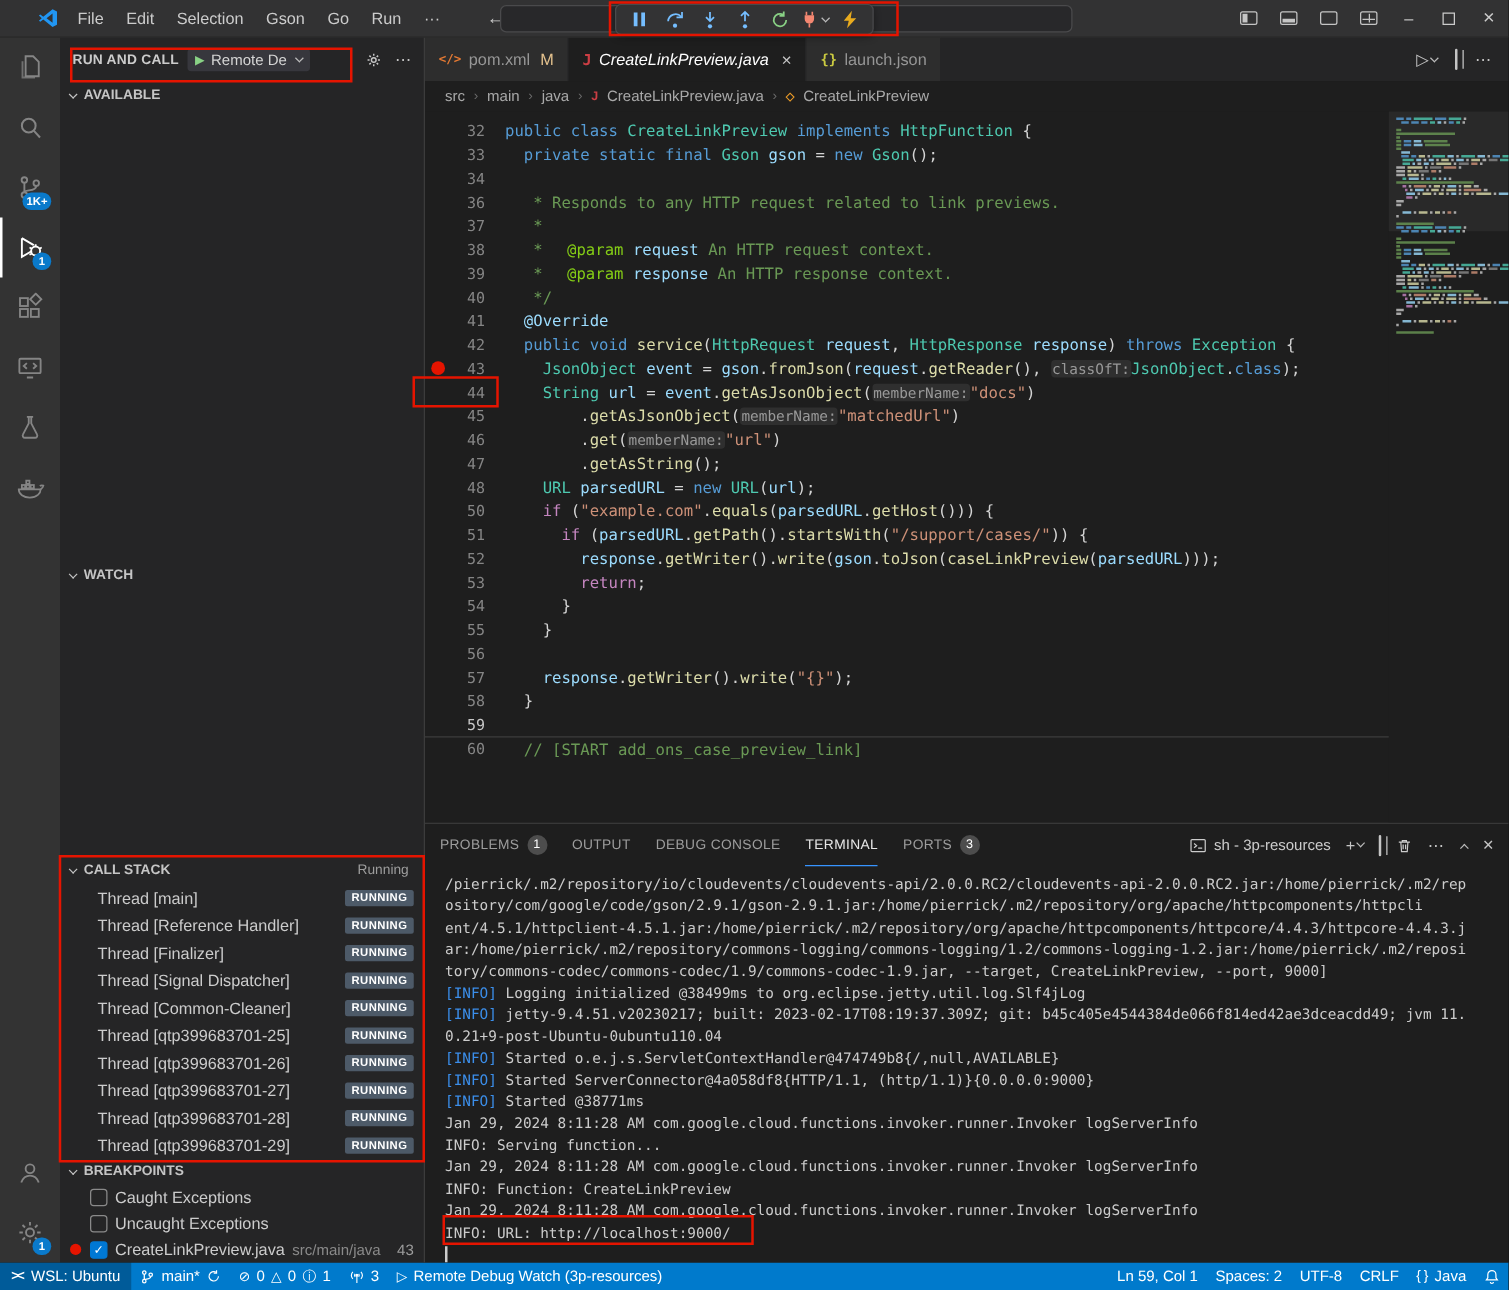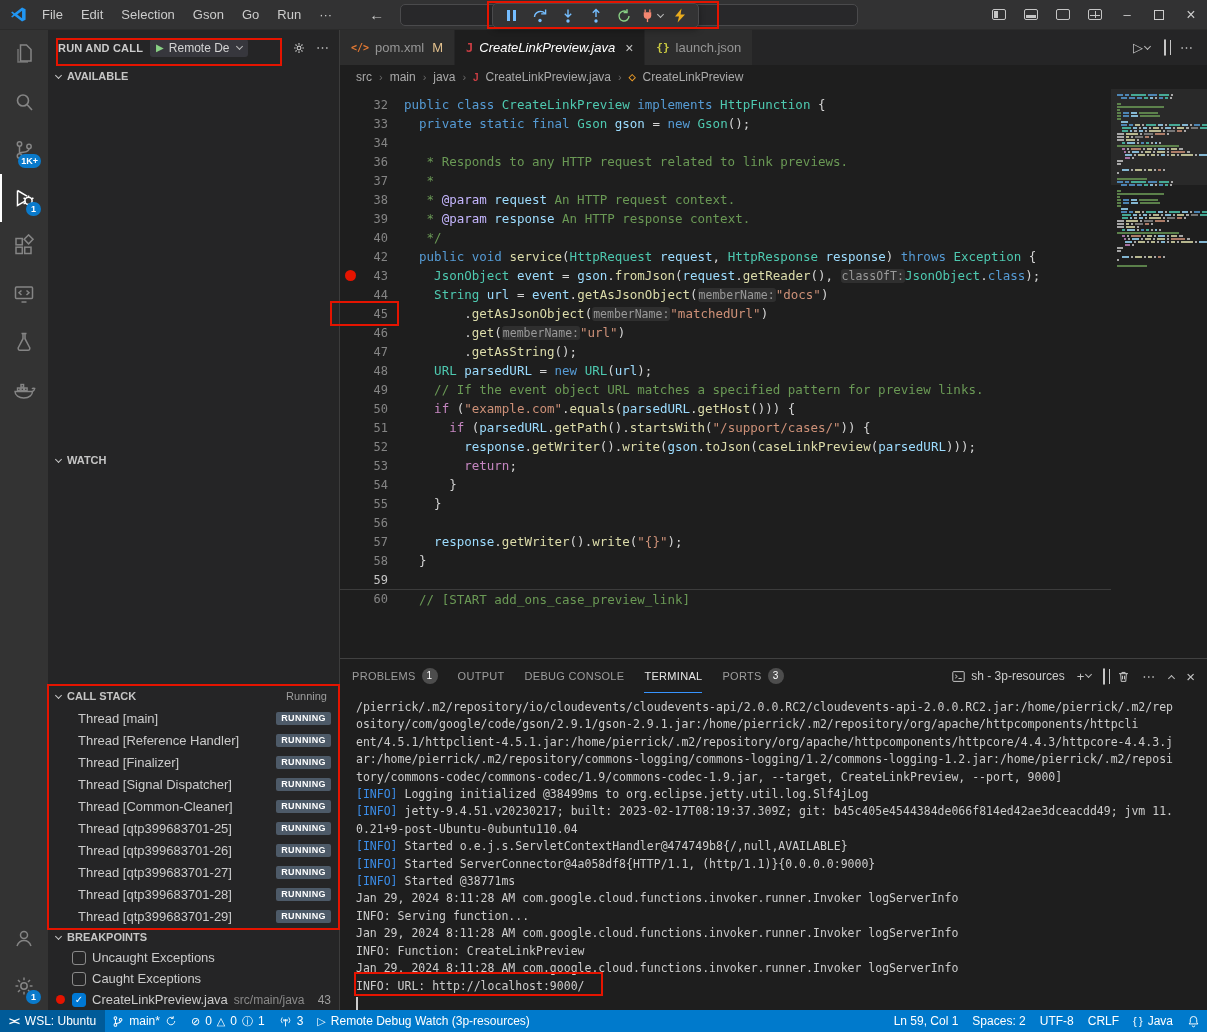--- a/index.html
+++ b/index.html
@@ -1,21 +1,21 @@
 <!DOCTYPE html>
 <html><head>
 <meta charset="utf-8">
 <style>
   * { box-sizing: border-box; margin: 0; padding: 0; }
   html,body { background:#111; }
   .window{position:relative;width:1207px;height:1032px;background:#1e1e1e;overflow:hidden;
     font-family:"Liberation Sans",sans-serif;color:#ccc;font-size:13px;}
 
   
-  .titlebar{position:relative;height:30px;background:#323233;display:flex;align-items:center;border-bottom:1px solid #2b2b2b;}
+  .titlebar{position:relative;height:30px;background:#323233;display:flex;align-items:center;border-bottom:1px solid #2b2b2b;padding-left:20px;}
   .logo{margin:0 6px 0 10px;display:flex;}
   .menus{display:flex;}
   .menu{padding:0 9px;line-height:30px;color:#cccccc;cursor:default;}
   .nav-arrows{display:flex;gap:18px;margin-left:28px;font-size:15px;color:#cccccc;}
   .nav-arrows .dim{color:#6e6e6e;}
   .command-center{position:absolute;left:400px;top:4px;width:458px;height:22px;background:#28282a;
     border:1px solid #4a4a4c;border-radius:5px;}
   .debug-toolbar{position:absolute;left:492px;top:3px;height:25px;display:flex;align-items:center;gap:1px;
     background:#333334;border:1px solid #4a4a4c;border-radius:5px;padding:0 5px;box-shadow:0 2px 6px rgba(0,0,0,.35);z-index:5;}
   .dbg-btn{width:27px;height:21px;display:flex;align-items:center;justify-content:center;gap:1px;}
@@ -97,21 +97,21 @@
   #code-lines{padding-top:6px;font-family:"DejaVu Sans Mono",monospace;font-size:12.5px;}
   .code-line{height:19px;display:flex;align-items:center;white-space:pre;}
   .code-line:last-child{border-top:1px solid #3c3c3c;}
   .bp-m{width:20px;flex:none;display:flex;align-items:center;justify-content:center;}
   .bpdot{width:11px;height:11px;border-radius:50%;background:#e51400;}
   .ln{width:28px;flex:none;text-align:right;color:#858585;font-size:12px;}
   .code-line.cur .ln{color:#c6c6c6;}
   .ct{padding-left:16px;}
   .tk-k{color:#569cd6;} .tk-c{color:#c586c0;} .tk-t{color:#4ec9b0;} .tk-v{color:#9cdcfe;}
   .tk-f{color:#dcdcaa;} .tk-s{color:#ce9178;} .tk-m{color:#6a9955;} .tk-p{color:#d4d4d4;}
-  .tk-d{color:#c4b5fd;} .tk-w{color:#9cdcfe;}
+  .tk-d{color:#84cc16;margin-left:12px;} .tk-w{color:#9cdcfe;}
   .tk-i{color:#999999;background:rgba(255,255,255,.08);border-radius:3px;padding:0 1px;font-size:11.5px;}
 
   
   .minimap{position:absolute;right:0;top:0;bottom:0;width:96px;background:#1e1e1e;padding:5px 4px 0 6px;}
   .mm-line{height:3px;white-space:nowrap;font-size:0;}
   .mm-line i{display:inline-block;height:2px;margin-right:2px;opacity:.8;vertical-align:top;}
   .mm-slider{position:absolute;left:0;right:0;top:0;height:96px;background:rgba(121,121,121,.12);}
 
   
   .panel{height:352px;flex:none;border-top:1px solid #414141;display:flex;flex-direction:column;background:#1e1e1e;}
@@ -395,26 +395,26 @@
         </div>
 
       <div class="sec-head bp-head">
         <i class="schev"></i>
         <span>BREAKPOINTS</span>
       </div>
       <div id="breakpoints-body">
         <div class="bp-row">
           <span class="lead-slot"></span>
           <span class="cbx"></span>
-          <span>Uncaught Exceptions</span>
+          <span>Caught Exceptions</span>
         </div>
         <div class="bp-row">
           <span class="lead-slot"></span>
           <span class="cbx"></span>
-          <span>Caught Exceptions</span>
+          <span>Uncaught Exceptions</span>
         </div>
         <div class="bp-row">
           <span class="lead-slot">
               <i class="bpdot-s"></i>
             </span>
           <span class="cbx checked">✓</span>
           <span class="bp-file">CreateLinkPreview.java</span>
           <span class="bp-path">src/main/java</span>
           <span class="bp-line">43</span>
         </div>
@@ -461,28 +461,28 @@
       <div class="code-area">
         <div id="code-lines">
             <div class="code-line"><span class="bp-m"></span><span class="ln">32</span><span class="ct"><span class="tk-k">public </span><span class="tk-k">class </span><span class="tk-t">CreateLinkPreview </span><span class="tk-k">implements </span><span class="tk-t">HttpFunction </span><span class="tk-p">{</span></span></div>
             <div class="code-line"><span class="bp-m"></span><span class="ln">33</span><span class="ct"><span class="tk-p">  </span><span class="tk-k">private </span><span class="tk-k">static </span><span class="tk-k">final </span><span class="tk-t">Gson </span><span class="tk-v">gson</span><span class="tk-p"> = </span><span class="tk-k">new </span><span class="tk-t">Gson</span><span class="tk-p">();</span></span></div>
             <div class="code-line"><span class="bp-m"></span><span class="ln">34</span><span class="ct"></span></div>
             <div class="code-line"><span class="bp-m"></span><span class="ln">36</span><span class="ct"><span class="tk-m">   * Responds to any HTTP request related to link previews.</span></span></div>
             <div class="code-line"><span class="bp-m"></span><span class="ln">37</span><span class="ct"><span class="tk-m">   *</span></span></div>
             <div class="code-line"><span class="bp-m"></span><span class="ln">38</span><span class="ct"><span class="tk-m">   * </span><span class="tk-d">@param </span><span class="tk-w">request </span><span class="tk-m">An HTTP request context.</span></span></div>
             <div class="code-line"><span class="bp-m"></span><span class="ln">39</span><span class="ct"><span class="tk-m">   * </span><span class="tk-d">@param </span><span class="tk-w">response </span><span class="tk-m">An HTTP response context.</span></span></div>
             <div class="code-line"><span class="bp-m"></span><span class="ln">40</span><span class="ct"><span class="tk-m">   */</span></span></div>
+            <div class="code-line"><span class="bp-m"></span><span class="ln">41</span><span class="ct"><span class="tk-p">  </span><span class="tk-w">@Override</span></span></div>
             <div class="code-line"><span class="bp-m"></span><span class="ln">42</span><span class="ct"><span class="tk-p">  </span><span class="tk-k">public </span><span class="tk-k">void </span><span class="tk-f">service</span><span class="tk-p">(</span><span class="tk-t">HttpRequest </span><span class="tk-v">request</span><span class="tk-p">, </span><span class="tk-t">HttpResponse </span><span class="tk-v">response</span><span class="tk-p">) </span><span class="tk-k">throws </span><span class="tk-t">Exception</span><span class="tk-p"> {</span></span></div>
             <div class="code-line"><span class="bp-m"><i class="bpdot"></i></span><span class="ln">43</span><span class="ct"><span class="tk-p">    </span><span class="tk-t">JsonObject </span><span class="tk-v">event</span><span class="tk-p"> = </span><span class="tk-v">gson</span><span class="tk-p">.</span><span class="tk-f">fromJson</span><span class="tk-p">(</span><span class="tk-v">request</span><span class="tk-p">.</span><span class="tk-f">getReader</span><span class="tk-p">(), </span><span class="tk-i">classOfT:</span><span class="tk-t">JsonObject</span><span class="tk-p">.</span><span class="tk-k">class</span><span class="tk-p">);</span></span></div>
             <div class="code-line"><span class="bp-m"></span><span class="ln">44</span><span class="ct"><span class="tk-p">    </span><span class="tk-t">String </span><span class="tk-v">url</span><span class="tk-p"> = </span><span class="tk-v">event</span><span class="tk-p">.</span><span class="tk-f">getAsJsonObject</span><span class="tk-p">(</span><span class="tk-i">memberName:</span><span class="tk-s">"docs"</span><span class="tk-p">)</span></span></div>
             <div class="code-line"><span class="bp-m"></span><span class="ln">45</span><span class="ct"><span class="tk-p">        .</span><span class="tk-f">getAsJsonObject</span><span class="tk-p">(</span><span class="tk-i">memberName:</span><span class="tk-s">"matchedUrl"</span><span class="tk-p">)</span></span></div>
             <div class="code-line"><span class="bp-m"></span><span class="ln">46</span><span class="ct"><span class="tk-p">        .</span><span class="tk-f">get</span><span class="tk-p">(</span><span class="tk-i">memberName:</span><span class="tk-s">"url"</span><span class="tk-p">)</span></span></div>
             <div class="code-line"><span class="bp-m"></span><span class="ln">47</span><span class="ct"><span class="tk-p">        .</span><span class="tk-f">getAsString</span><span class="tk-p">();</span></span></div>
             <div class="code-line"><span class="bp-m"></span><span class="ln">48</span><span class="ct"><span class="tk-p">    </span><span class="tk-t">URL </span><span class="tk-v">parsedURL</span><span class="tk-p"> = </span><span class="tk-k">new </span><span class="tk-t">URL</span><span class="tk-p">(</span><span class="tk-v">url</span><span class="tk-p">);</span></span></div>
-            <div class="code-line"><span class="bp-m"></span><span class="ln">49</span><span class="ct"><span class="tk-m">    // If the event object URL matches a specified pattern for preview links.</span></span></div>
             <div class="code-line"><span class="bp-m"></span><span class="ln">50</span><span class="ct"><span class="tk-p">    </span><span class="tk-c">if </span><span class="tk-p">(</span><span class="tk-s">"example.com"</span><span class="tk-p">.</span><span class="tk-f">equals</span><span class="tk-p">(</span><span class="tk-v">parsedURL</span><span class="tk-p">.</span><span class="tk-f">getHost</span><span class="tk-p">())) {</span></span></div>
             <div class="code-line"><span class="bp-m"></span><span class="ln">51</span><span class="ct"><span class="tk-p">      </span><span class="tk-c">if </span><span class="tk-p">(</span><span class="tk-v">parsedURL</span><span class="tk-p">.</span><span class="tk-f">getPath</span><span class="tk-p">().</span><span class="tk-f">startsWith</span><span class="tk-p">(</span><span class="tk-s">"/support/cases/"</span><span class="tk-p">)) {</span></span></div>
             <div class="code-line"><span class="bp-m"></span><span class="ln">52</span><span class="ct"><span class="tk-p">        </span><span class="tk-v">response</span><span class="tk-p">.</span><span class="tk-f">getWriter</span><span class="tk-p">().</span><span class="tk-f">write</span><span class="tk-p">(</span><span class="tk-v">gson</span><span class="tk-p">.</span><span class="tk-f">toJson</span><span class="tk-p">(</span><span class="tk-f">caseLinkPreview</span><span class="tk-p">(</span><span class="tk-v">parsedURL</span><span class="tk-p">)));</span></span></div>
             <div class="code-line"><span class="bp-m"></span><span class="ln">53</span><span class="ct"><span class="tk-p">        </span><span class="tk-c">return</span><span class="tk-p">;</span></span></div>
             <div class="code-line"><span class="bp-m"></span><span class="ln">54</span><span class="ct"><span class="tk-p">      }</span></span></div>
             <div class="code-line"><span class="bp-m"></span><span class="ln">55</span><span class="ct"><span class="tk-p">    }</span></span></div>
             <div class="code-line"><span class="bp-m"></span><span class="ln">56</span><span class="ct"></span></div>
             <div class="code-line"><span class="bp-m"></span><span class="ln">57</span><span class="ct"><span class="tk-p">    </span><span class="tk-v">response</span><span class="tk-p">.</span><span class="tk-f">getWriter</span><span class="tk-p">().</span><span class="tk-f">write</span><span class="tk-p">(</span><span class="tk-s">"{}"</span><span class="tk-p">);</span></span></div>
             <div class="code-line"><span class="bp-m"></span><span class="ln">58</span><span class="ct"><span class="tk-p">  }</span></span></div>
             <div class="code-line cur"><span class="bp-m"></span><span class="ln">59</span><span class="ct"></span></div>

